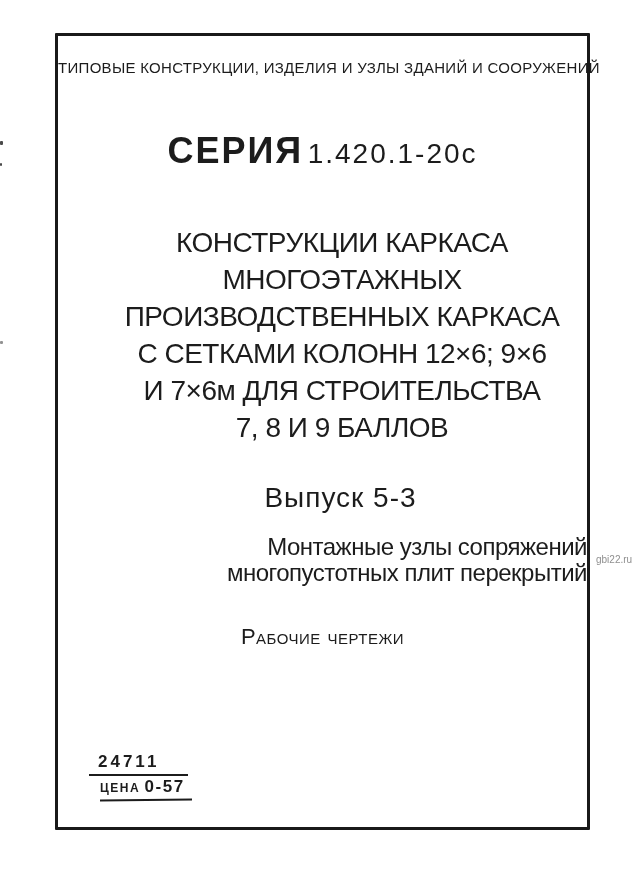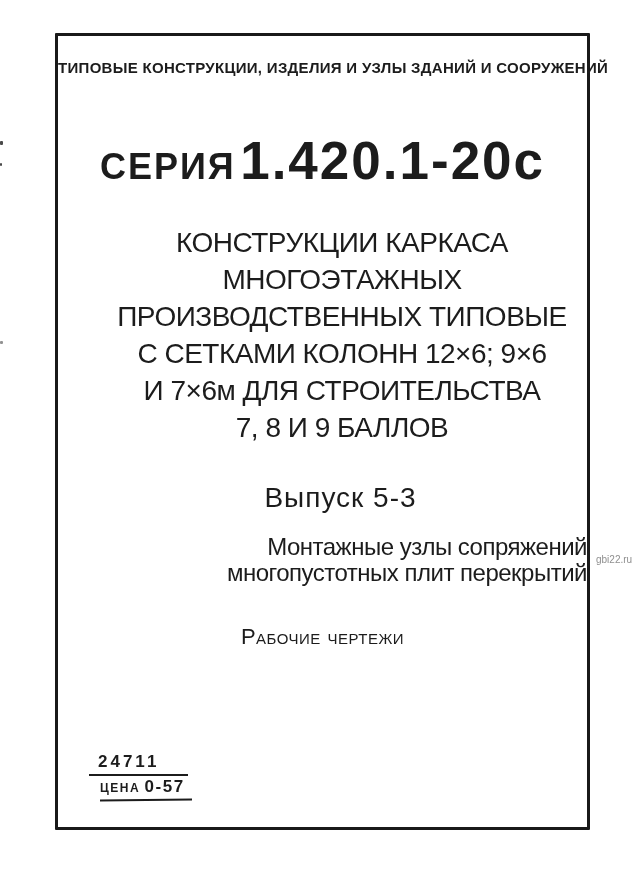--- a/index.html
+++ b/index.html
@@ -26,41 +26,41 @@
     box-sizing: border-box;
     border-radius: 1px;
   }
   .doc-header {
     position: absolute;
     top: 23px;
     left: 0;
     right: 0;
     text-align: center;
     font-size: 15px;
-    font-weight: 700;
+    font-weight: 400;
     letter-spacing: 0.3px;
     white-space: nowrap;
   }
   .series {
     position: absolute;
     top: 94px;
     left: 0;
     right: 0;
     text-align: center;
     white-space: nowrap;
   }
   .series-label {
     font-size: 36px;
     font-weight: 600;
     letter-spacing: 2px;
     vertical-align: baseline;
   }
   .series-number {
-    font-size: 53px;
-    font-weight: 700;
+    font-size: 28px;
+    font-weight: 400;
     letter-spacing: 2px;
     vertical-align: baseline;
   }
   .title-block {
     position: absolute;
     top: 188px;
     left: 0;
     right: 0;
     text-align: center;
     font-size: 28px;
@@ -178,21 +178,21 @@
     <div class="doc-header">ТИПОВЫЕ КОНСТРУКЦИИ, ИЗДЕЛИЯ И УЗЛЫ ЗДАНИЙ И СООРУЖЕНИЙ</div>
 
     <div class="series">
       <span class="series-label">СЕРИЯ</span>
       <span class="series-number">1.420.1-20с</span>
     </div>
 
     <div class="title-block">
       <div>КОНСТРУКЦИИ КАРКАСА</div>
       <div>МНОГОЭТАЖНЫХ</div>
-      <div>ПРОИЗВОДСТВЕННЫХ ТИПОВЫЕ</div>
+      <div>ПРОИЗВОДСТВЕННЫХ КАРКАСА</div>
       <div>С СЕТКАМИ КОЛОНН 12×6; 9×6</div>
       <div>И 7×6м ДЛЯ СТРОИТЕЛЬСТВА</div>
       <div>7, 8 И 9 БАЛЛОВ</div>
     </div>
 
     <div class="issue">Выпуск 5-3</div>
 
     <div class="subtitle-block">
       <div>Монтажные узлы сопряжений</div>
       <div>многопустотных плит перекрытий</div>

